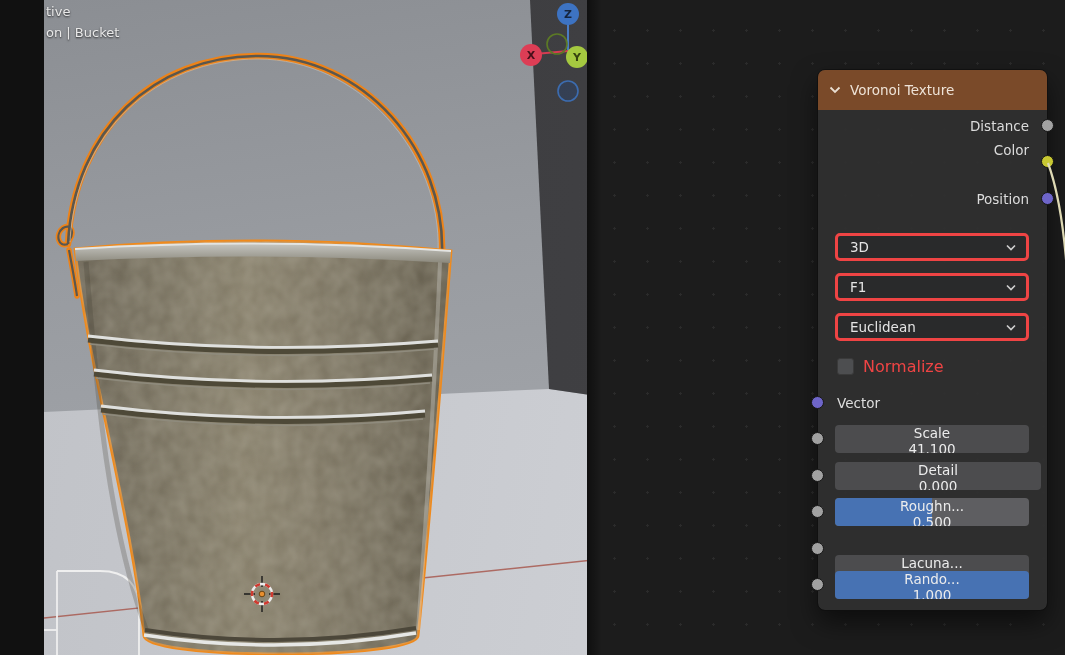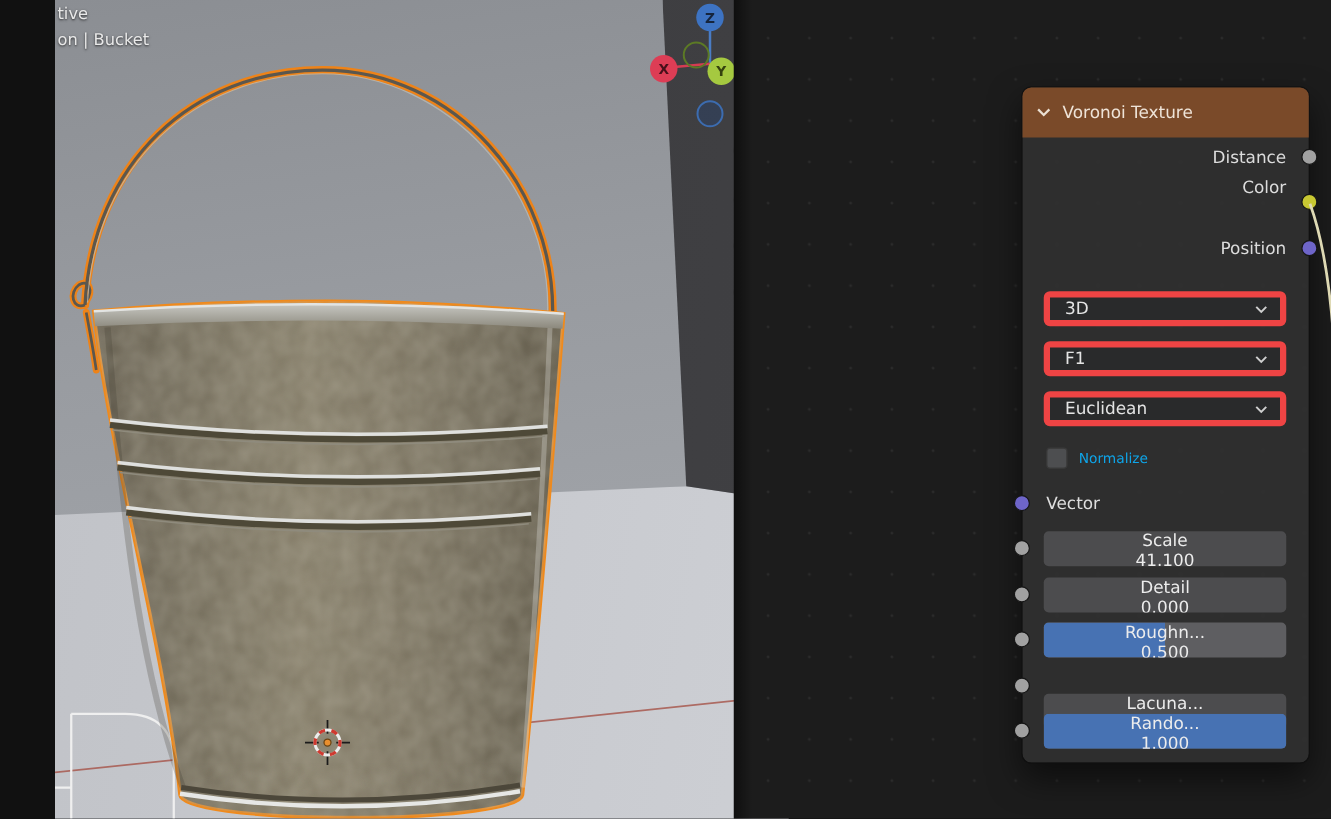--- a/index.html
+++ b/index.html
@@ -46,38 +46,38 @@
   #node-header{position:absolute;left:0;top:0;right:0;height:40px;background:#7a4a29;
                border-radius:7px 7px 0 0;display:flex;align-items:center;gap:9px;
                padding:0 11px;box-sizing:border-box;color:#eee3d7;font-size:13.5px;}
   .out-row{position:absolute;right:18px;height:20px;line-height:20px;color:#dcdcdc;
            font-size:13.5px;text-align:right;}
   .socket{position:absolute;width:13px;height:13px;border-radius:50%;
           border:1px solid #161616;box-sizing:border-box;}
   .socket.right{right:-7px;} .socket.left{left:-7px;}
 
   .dropdown{position:absolute;left:17px;width:194px;height:28px;background:#292a2b;
-            border:5px solid #ef4444;border-radius:5px;box-sizing:border-box;
+            border:3px solid #ef4444;border-radius:5px;box-sizing:border-box;
             display:flex;align-items:center;color:#e4e4e4;font-size:13.5px;
             padding:0 10px 0 12px;}
   .dropdown .dd-label{flex:1;}
   .checkbox{position:absolute;left:19px;width:17px;height:17px;background:#4d4e50;
             border:1px solid #3a3a3a;border-radius:3px;box-sizing:border-box;}
   .chk-label{position:absolute;left:45px;height:20px;line-height:20px;
-             color:#0ea5e9;font-size:11px;}
+             color:#ef4444;font-size:16px;}
   .in-label{position:absolute;left:19px;height:20px;line-height:20px;
             color:#dedede;font-size:13.5px;}
 
   .slider{position:absolute;left:17px;width:194px;height:28px;background:#4c4c4e;
           border-radius:4px;overflow:hidden;color:#ececec;font-size:13.5px;}
   .slider.lit{background:#5e5e61;}
   .slider-fill{position:absolute;left:0;top:0;bottom:0;background:#4772b3;}
   .slider-text{position:absolute;inset:0;display:flex;align-items:center;
                justify-content:space-between;padding:0 25px 0 25px;flex-direction:column;}
-  #sl-scale{top:355px;} #sl-detail{top:392px;} #sl-rough{top:428px;}
+  #sl-scale{top:355px;} #sl-detail{top:392px;padding-left:12px;} #sl-rough{top:428px;}
   #sl-lacun{top:465px;margin-top:20px;} #sl-random{top:501px;}
 
   #wire-svg{position:absolute;left:0;top:0;}
 </style>
 </head>
 <body>
 
 <div id="stage">
 
   <div id="viewport">

